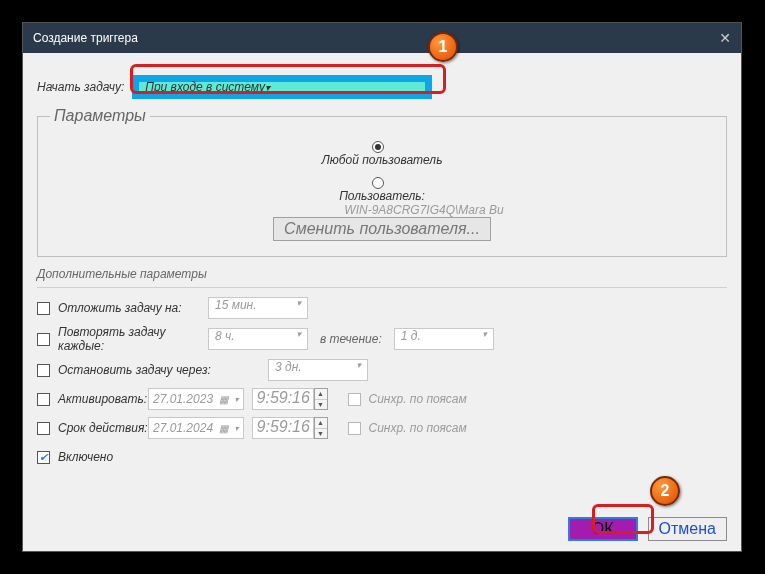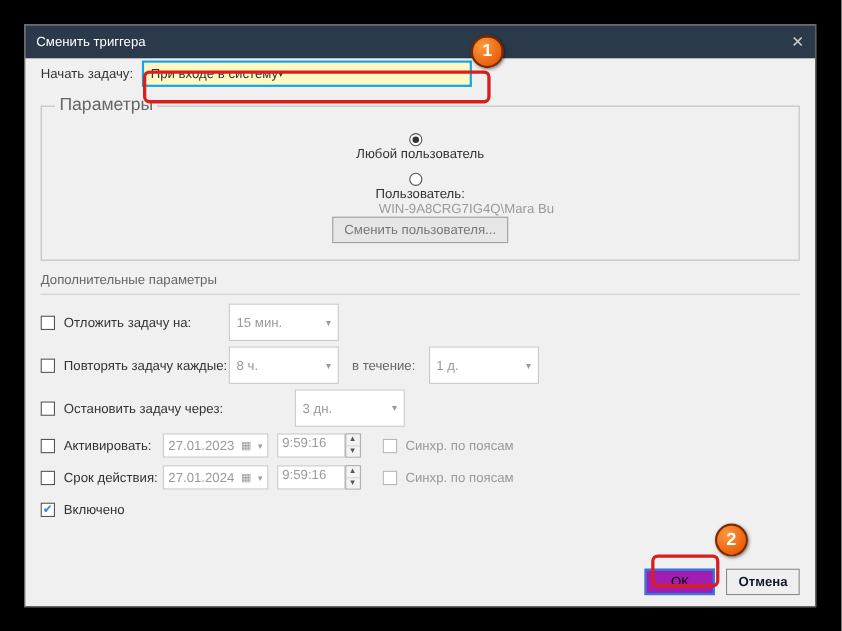--- a/index.html
+++ b/index.html
@@ -1,69 +1,69 @@
 <!DOCTYPE html>
 <html><head>
 <meta charset="utf-8">
 <style>
   * { box-sizing: border-box; font-family: "Segoe UI", Tahoma, sans-serif; }
   body { margin: 0; background: #000; width: 765px; height: 574px; overflow: hidden; position: relative; }
   .window { position: absolute; left: 22px; top: 22px; width: 720px; height: 530px; background: #f0f0f0; border: 1px solid #555; box-shadow: 0 0 6px rgba(0,0,0,.4); }
   .titlebar { height: 30px; background: #2b3a4a; color: #fff; display: flex; align-items: center; padding: 0 10px; font-size: 12px; justify-content: space-between; }
   .titlebar .close { font-size: 14px; color: #ccc; cursor: default; }
-  .content { padding: 2px 14px; font-size: 12px; color: #333; }
+  .content { padding: 22px 14px; font-size: 12px; color: #333; font-style: italic; }
   .row { display: flex; align-items: center; margin-bottom: 8px; }
   .label { margin-right: 8px; }
-  .dropdown { flex: 0 0 300px; height: 24px; border: 2px solid #0ea5e9; background: #fef9c3; display: flex; align-items: center; padding: 0 6px; font-size: 12px; position: relative; }
+  .dropdown { flex: 0 0 300px; height: 24px; border: 7px solid #0ea5e9; background: #5eead4; display: flex; align-items: center; padding: 0 6px; font-size: 12px; position: relative; }
   .dropdown .chev { font-size: 10px; }
   fieldset { border: 1px solid #bfbfbf; margin: 0 0 10px 0; padding: 10px 12px 12px 12px; }
   legend { padding: 0 4px; color: #666; font-size: 16px; }
   .radio-row { display: flex; align-items: center; margin: 6px 0; flex-direction: column; }
   .radio { width: 12px; height: 12px; border: 1px solid #555; border-radius: 50%; margin-right: 8px; display: inline-flex; align-items: center; justify-content: center; background: #fff; }
   .radio.checked::after { content: ""; width: 6px; height: 6px; background: #333; border-radius: 50%; }
   .user-text { color: #9a9a9a; margin-left: 84px; flex: 1; }
-  .btn { height: 24px; border: 1px solid #a0a0a0; background: #e6e6e6; color: #777; font-size: 12px; padding: 0 10px; display: inline-flex; align-items: center; }
-  .btn.enabled { color: #0f172a; background: #efefef; border-color: #8b8b8b; font-weight: bold; }
+  .btn { height: 24px; border: 1px solid #a0a0a0; background: #e6e6e6; color: #777; font-size: 16px; padding: 0 10px; display: inline-flex; align-items: center; }
+  .btn.enabled { color: #1d4ed8; background: #efefef; border-color: #8b8b8b; }
   .btn.ok { border: 2px solid #2a7de1; background: #a21caf; color: #000; padding: 0 22px; }
   .section-label { color: #666; margin: 4px 0 6px 0; }
   .chk-row { display: flex; align-items: center; margin: 5px 0; min-height: 24px; }
   .chk { width: 13px; height: 13px; border: 1px solid #555; background: #fff; margin-right: 8px; display: inline-flex; align-items: center; justify-content: center; font-size: 11px; line-height: 1; color: #2a7de1; }
   .chk.checked::after { content: "✔"; }
   .chk.disabled { border-color: #b8b8b8; }
-  .mini-drop { width: 100px; height: 34px; border: 1px solid #a0a0a0; background: #fff; display: flex; align-items: center; justify-content: space-between; padding: 0 6px; font-size: 12px; color: #555; }
+  .mini-drop { width: 100px; height: 22px; border: 1px solid #a0a0a0; background: #fff; display: flex; align-items: flex-start; justify-content: space-between; padding: 0 6px; font-size: 12px; color: #555; }
   .mini-drop.disabled { color: #9a9a9a; border-color: #c8c8c8; }
   .mini-drop .chev { font-size: 9px; }
   .spinner { width: 14px; height: 22px; display: inline-flex; flex-direction: column; border: 1px solid #a0a0a0; }
   .spinner div { flex: 1; display: flex; align-items: center; justify-content: center; font-size: 7px; color: #555; background: #f4f4f4; }
   .spinner div:first-child { border-bottom: 1px solid #ccc; }
   .date-wrap { display: inline-flex; align-items: center; border: 1px solid #a0a0a0; height: 22px; background: #fff; padding: 0 4px; font-size: 12px; color: #555; }
   .date-wrap .cal { margin-left: 6px; font-size: 10px; }
   .date-wrap .chev { margin-left: 6px; font-size: 8px; }
   .date-wrap.disabled { color: #9a9a9a; border-color: #c8c8c8; }
   .time-wrap { display: inline-flex; align-items: center; margin-left: 8px; }
-  .time-input { height: 22px; border: 1px solid #a0a0a0; background: #fff; padding: 0 4px; font-size: 12px; color: #555; width: 62px; }
+  .time-input { height: 22px; border: 1px solid #a0a0a0; background: #fff; padding: 0 4px; font-size: 16px; color: #555; width: 62px; }
   .time-input.disabled { color: #9a9a9a; border-color: #c8c8c8; }
   .greyed { color: #9a9a9a; }
   .footer { position: absolute; bottom: 10px; right: 14px; display: flex; gap: 10px; }
   .hr { border-top: 1px solid #cfcfcf; margin: 6px 0 8px 0; }
   .marker { position: absolute; width: 30px; height: 30px; border-radius: 50%; background: radial-gradient(circle at 35% 30%, #ff9a3a, #e04a00); border: 2px solid #7a2800; color: #fff; font-weight: bold; display: flex; align-items: center; justify-content: center; font-size: 16px; box-shadow: 1px 1px 3px rgba(0,0,0,.5); z-index: 20; }
   .marker1 { left: 428px; top: 32px; }
   .marker2 { left: 650px; top: 476px; }
   .highlight1 { position: absolute; border: 3px solid #d81e1e; border-radius: 6px; left: 130px; top: 64px; width: 316px; height: 30px; z-index: 10; pointer-events: none; }
   .highlight2 { position: absolute; border: 3px solid #d81e1e; border-radius: 6px; left: 592px; top: 504px; width: 62px; height: 30px; z-index: 10; pointer-events: none; }
   .gap { display: inline-block; width: 20px; }
   .middle-label { color: #666; margin: 0 12px; }
   .indent { margin-left: 60px; }
 </style>
 </head>
 <body>
 
 <div class="window">
   <div class="titlebar">
-    <span>Сменить триггера</span>
+    <span>Создание триггера</span>
     <span class="close">✕</span>
   </div>
 
   <div class="content">
     <div class="row">
       <span class="label">Начать задачу:</span>
       <div class="dropdown">
         <span>При входе в систему</span>
         <span class="chev">▾</span>
       </div>

